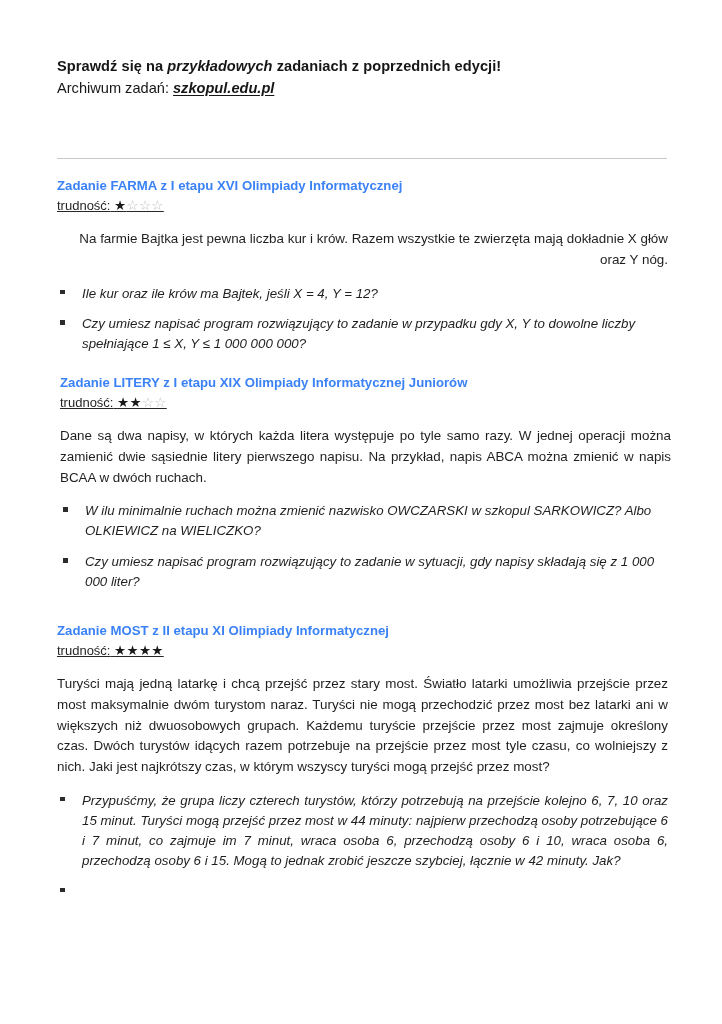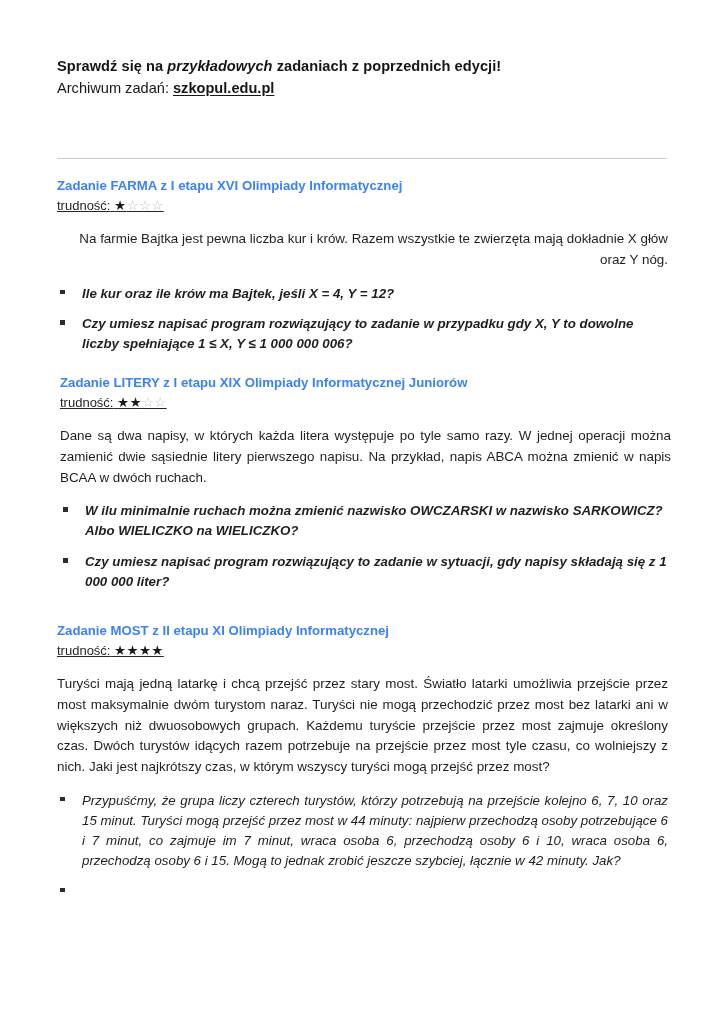--- a/index.html
+++ b/index.html
@@ -51,20 +51,21 @@
     font-size: 14.6px;
     font-weight: normal;
     line-height: 1.5;
     color: #161616;
     margin-top: 1px;
   }
   .intro-line2 .site {
     font-weight: bold;
     text-decoration: underline;
     text-underline-offset: 1.5px;
+    font-style: italic;
   }
 
   .divider {
     position: absolute;
     left: 57px;
     top: 150px;
     width: 610px;
     height: 1px;
     background: #c9c9c9;
     border: 0;
@@ -131,21 +132,21 @@
   ul.bullets > li .bullet-mark {
     position: absolute;
     left: 3px;
     top: 6px;
     width: 4.5px;
     height: 4.5px;
     background: #2b2b2b;
     display: block;
   }
   ul.bullets.justify > li { text-align: justify; text-justify: inter-word; }
-  ul.bullets.plain > li { text-align: left; font-weight: bold; }
+  ul.bullets.plain > li { text-align: left; }
 
   
   #task-farma  { top: 177px; }
   #task-litery { top: 374px; left: 3px; }
   #task-most   { top: 622px; }
 </style>
 </head>
 <body>
 
 <div class="page">
@@ -163,32 +164,32 @@
 
   <div class="content" style="top:0;">
     <div class="task" id="task-farma">
       <div class="task-title">Zadanie FARMA z I etapu XVI Olimpiady Informatycznej</div>
       <div class="task-diff"><span>trudność:</span>
         <span class="stars"><span class="star-full">★</span><span class="star-empty">☆☆☆</span></span>
       </div>
       <div class="task-body plain">Na farmie Bajtka jest pewna liczba kur i krów. Razem wszystkie te zwierzęta mają dokładnie X głów oraz Y nóg.</div>
       <ul class="bullets plain">
         <li><span class="bullet-mark"></span><span>Ile kur oraz ile krów ma Bajtek, jeśli X = 4, Y = 12?</span></li>
-        <li><span class="bullet-mark"></span><span>Czy umiesz napisać program rozwiązujący to zadanie w przypadku gdy X, Y to dowolne liczby spełniające 1 ≤ X, Y ≤ 1 000 000 006?</span></li>
+        <li><span class="bullet-mark"></span><span>Czy umiesz napisać program rozwiązujący to zadanie w przypadku gdy X, Y to dowolne liczby spełniające 1 ≤ X, Y ≤ 1 000 000 000?</span></li>
       </ul>
     </div>
 
     <div class="task" id="task-litery">
       <div class="task-title">Zadanie LITERY z I etapu XIX Olimpiady Informatycznej Juniorów</div>
       <div class="task-diff"><span>trudność:</span>
         <span class="stars"><span class="star-full">★★</span><span class="star-empty">☆☆</span></span>
       </div>
       <div class="task-body justify">Dane są dwa napisy, w których każda litera występuje po tyle samo razy. W jednej operacji można zamienić dwie sąsiednie litery pierwszego napisu. Na przykład, napis ABCA można zmienić w napis BCAA w dwóch ruchach.</div>
       <ul class="bullets plain">
-        <li><span class="bullet-mark"></span><span>W ilu minimalnie ruchach można zmienić nazwisko OWCZARSKI w nazwisko SARKOWICZ? Albo WIELICZKO na WIELICZKO?</span></li>
+        <li><span class="bullet-mark"></span><span>W ilu minimalnie ruchach można zmienić nazwisko OWCZARSKI w szkopul SARKOWICZ? Albo OLKIEWICZ na WIELICZKO?</span></li>
         <li><span class="bullet-mark"></span><span>Czy umiesz napisać program rozwiązujący to zadanie w sytuacji, gdy napisy składają się z 1 000 000 liter?</span></li>
       </ul>
     </div>
 
     <div class="task" id="task-most">
       <div class="task-title">Zadanie MOST z II etapu XI Olimpiady Informatycznej</div>
       <div class="task-diff"><span>trudność:</span>
         <span class="stars"><span class="star-full">★★★★</span><span class="star-empty"></span></span>
       </div>
       <div class="task-body justify">Turyści mają jedną latarkę i chcą przejść przez stary most. Światło latarki umożliwia przejście przez most maksymalnie dwóm turystom naraz. Turyści nie mogą przechodzić przez most bez latarki ani w większych niż dwuosobowych grupach. Każdemu turyście przejście przez most zajmuje określony czas. Dwóch turystów idących razem potrzebuje na przejście przez most tyle czasu, co wolniejszy z nich. Jaki jest najkrótszy czas, w którym wszyscy turyści mogą przejść przez most?</div>

